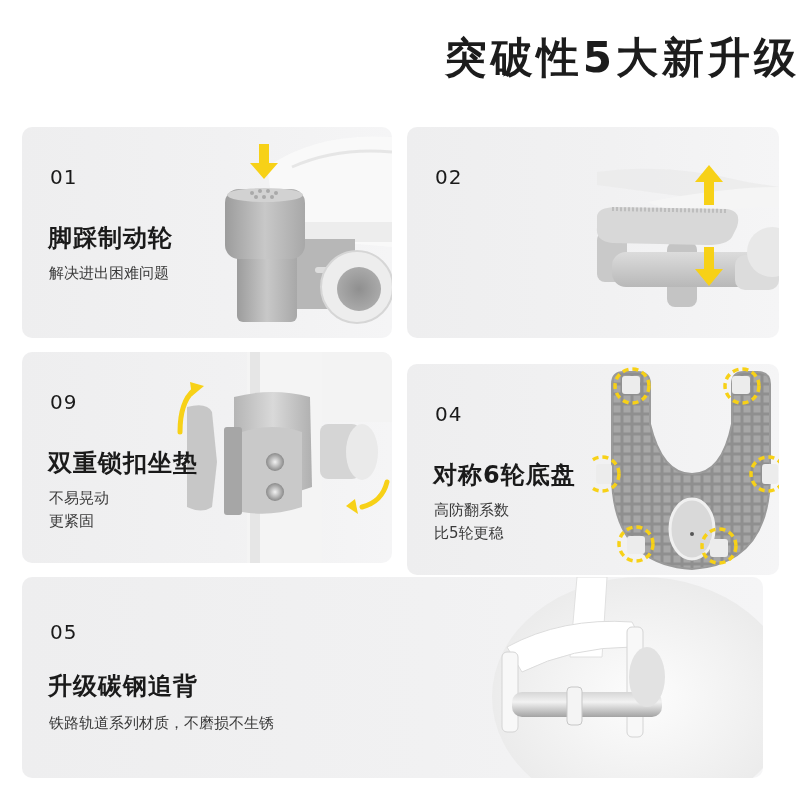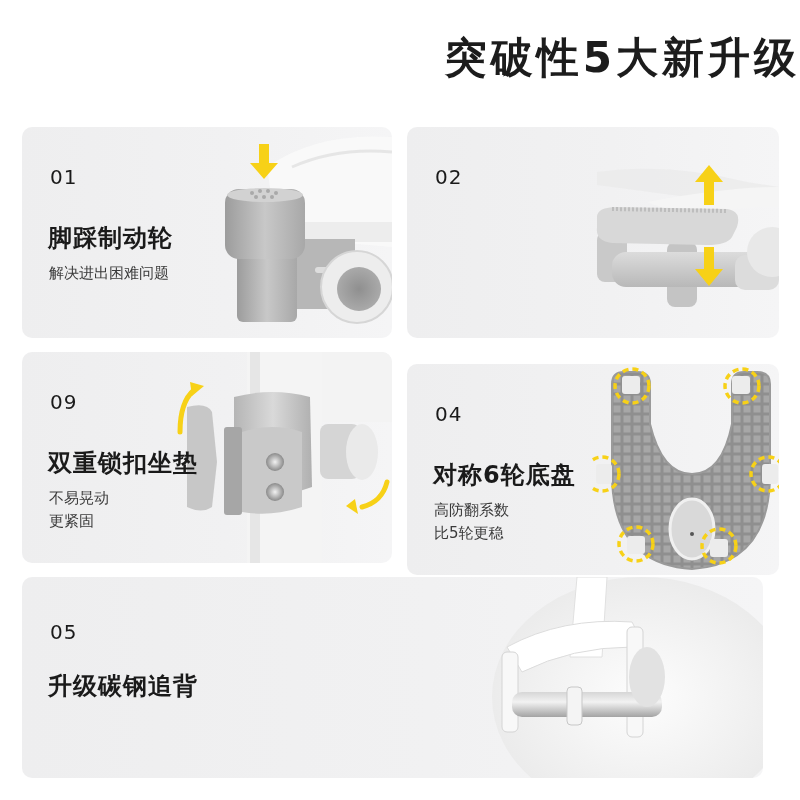--- a/index.html
+++ b/index.html
@@ -184,20 +184,23 @@
         <circle cx="44" cy="180" r="17"></circle>
         <circle cx="127" cy="182" r="17"></circle>
       </g>
     </svg>
   </div>
 </div>
 
 <div class="card c5">
   <div class="num">05</div>
   <div class="head">升级碳钢追背</div>
+  <div class="sub">
+    <div>铁路轨道系列材质，不磨损不生锈</div>
+  </div>
   <div class="illus" style="left:380px;top:0;width:377px;height:201px">
     <svg width="377" height="201" viewBox="0 0 377 201">
       <defs>
         <linearGradient id="steel" x1="0" x2="0" y1="0" y2="1">
             <stop offset="0" stop-color="#d6d6d6"></stop>
             <stop offset=".4" stop-color="#f2f2f2"></stop>
             <stop offset="1" stop-color="#a3a3a3"></stop>
           </linearGradient>
         <radialGradient id="soft" cx=".5" cy=".5" r=".6">
             <stop offset="0" stop-color="#fdfdfd"></stop>

